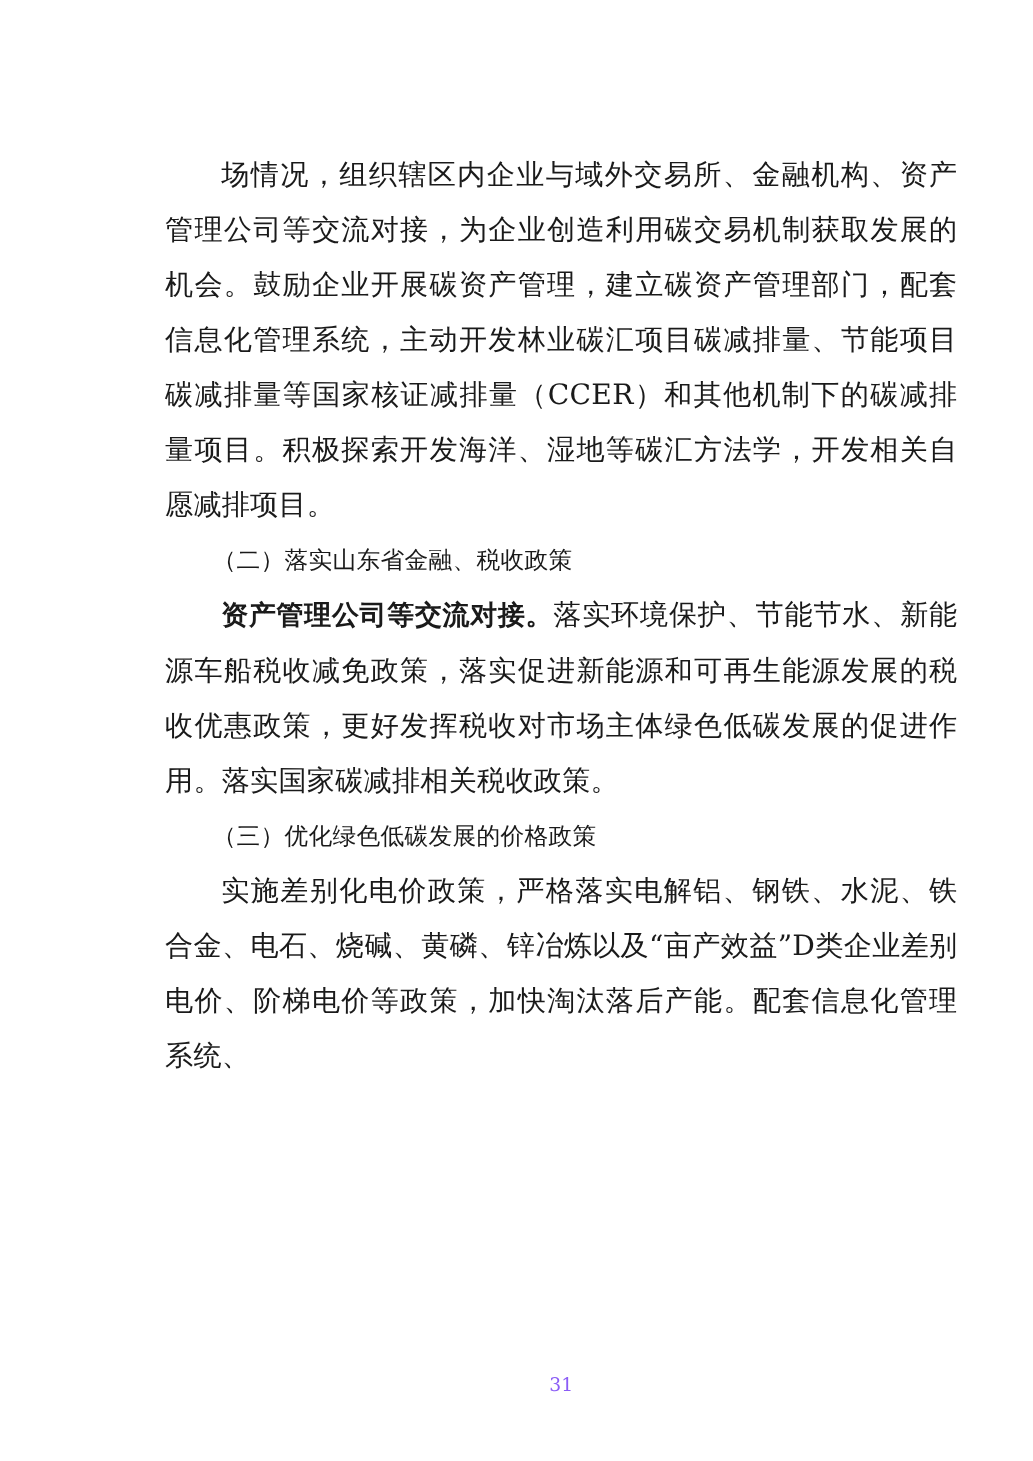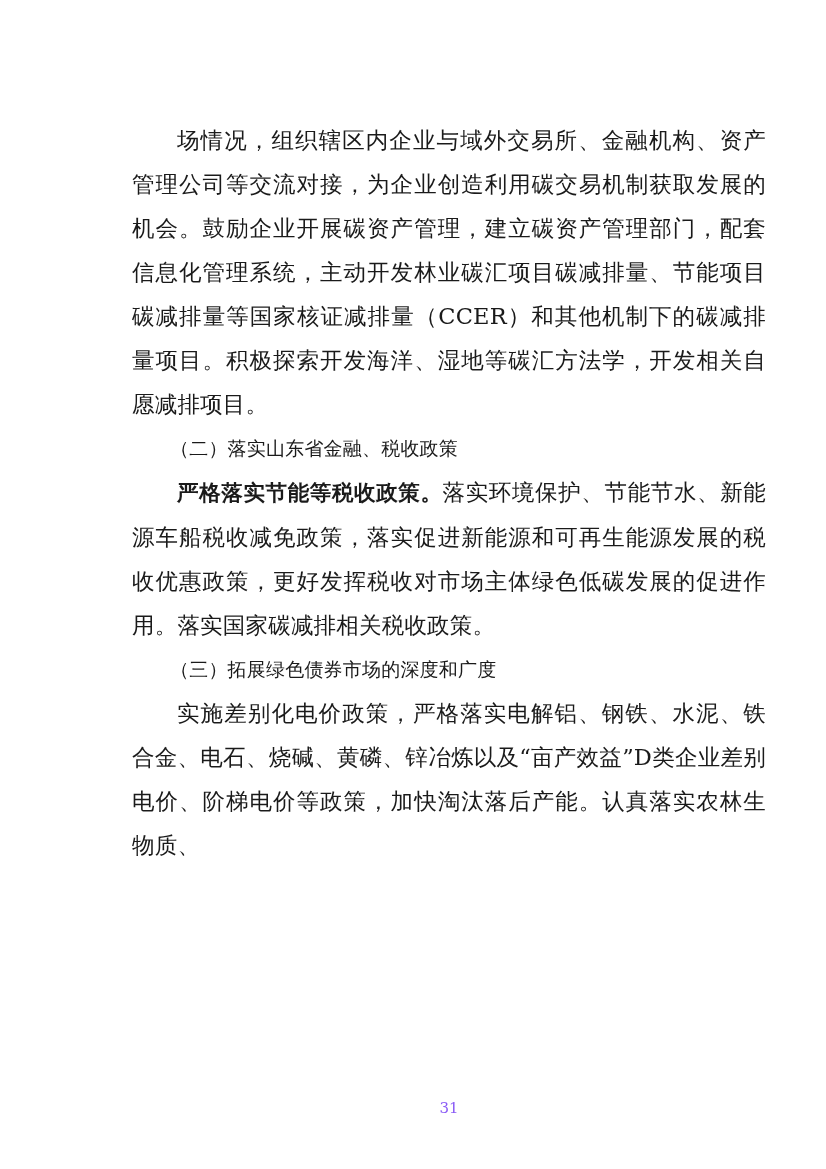--- a/index.html
+++ b/index.html
@@ -65,20 +65,20 @@
 </head>
 <body>
 
 <div class="page">
 
   <p class="body-text para indent">场情况，组织辖区内企业与域外交易所、金融机构、资产管理公司等交流对接，为企业创造利用碳交易机制获取发展的机会。鼓励企业开展碳资产管理，建立碳资产管理部门，配套信息化管理系统，主动开发林业碳汇项目碳减排量、节能项目碳减排量等国家核证减排量（CCER）和其他机制下的碳减排量项目。积极探索开发海洋、湿地等碳汇方法学，开发相关自愿减排项目。</p>
 
   <p class="heading">（二）落实山东省金融、税收政策</p>
 
 
-  <p class="body-text para indent"><span class="lead">严格落实节能等税收政策。</span><span>落实环境保护、节能节水、新能源车船税收减免政策，落实促进新能源和可再生能源发展的税收优惠政策，更好发挥税收对市场主体绿色低碳发展的促进作用。落实国家碳减排相关税收政策。</span></p>
+  <p class="body-text para indent"><span class="lead">资产管理公司等交流对接。</span><span>落实环境保护、节能节水、新能源车船税收减免政策，落实促进新能源和可再生能源发展的税收优惠政策，更好发挥税收对市场主体绿色低碳发展的促进作用。落实国家碳减排相关税收政策。</span></p>
 
-  <p class="heading">（三）拓展绿色债券市场的深度和广度</p>
+  <p class="heading">（三）优化绿色低碳发展的价格政策</p>
 
-  <p class="body-text para indent">实施差别化电价政策，严格落实电解铝、钢铁、水泥、铁合金、电石、烧碱、黄磷、锌冶炼以及“亩产效益”D类企业差别电价、阶梯电价等政策，加快淘汰落后产能。认真落实农林生物质、</p>
+  <p class="body-text para indent">实施差别化电价政策，严格落实电解铝、钢铁、水泥、铁合金、电石、烧碱、黄磷、锌冶炼以及“亩产效益”D类企业差别电价、阶梯电价等政策，加快淘汰落后产能。配套信息化管理系统、</p>
 
   <div class="footer">31</div>
 </div>
 
 </body></html>

